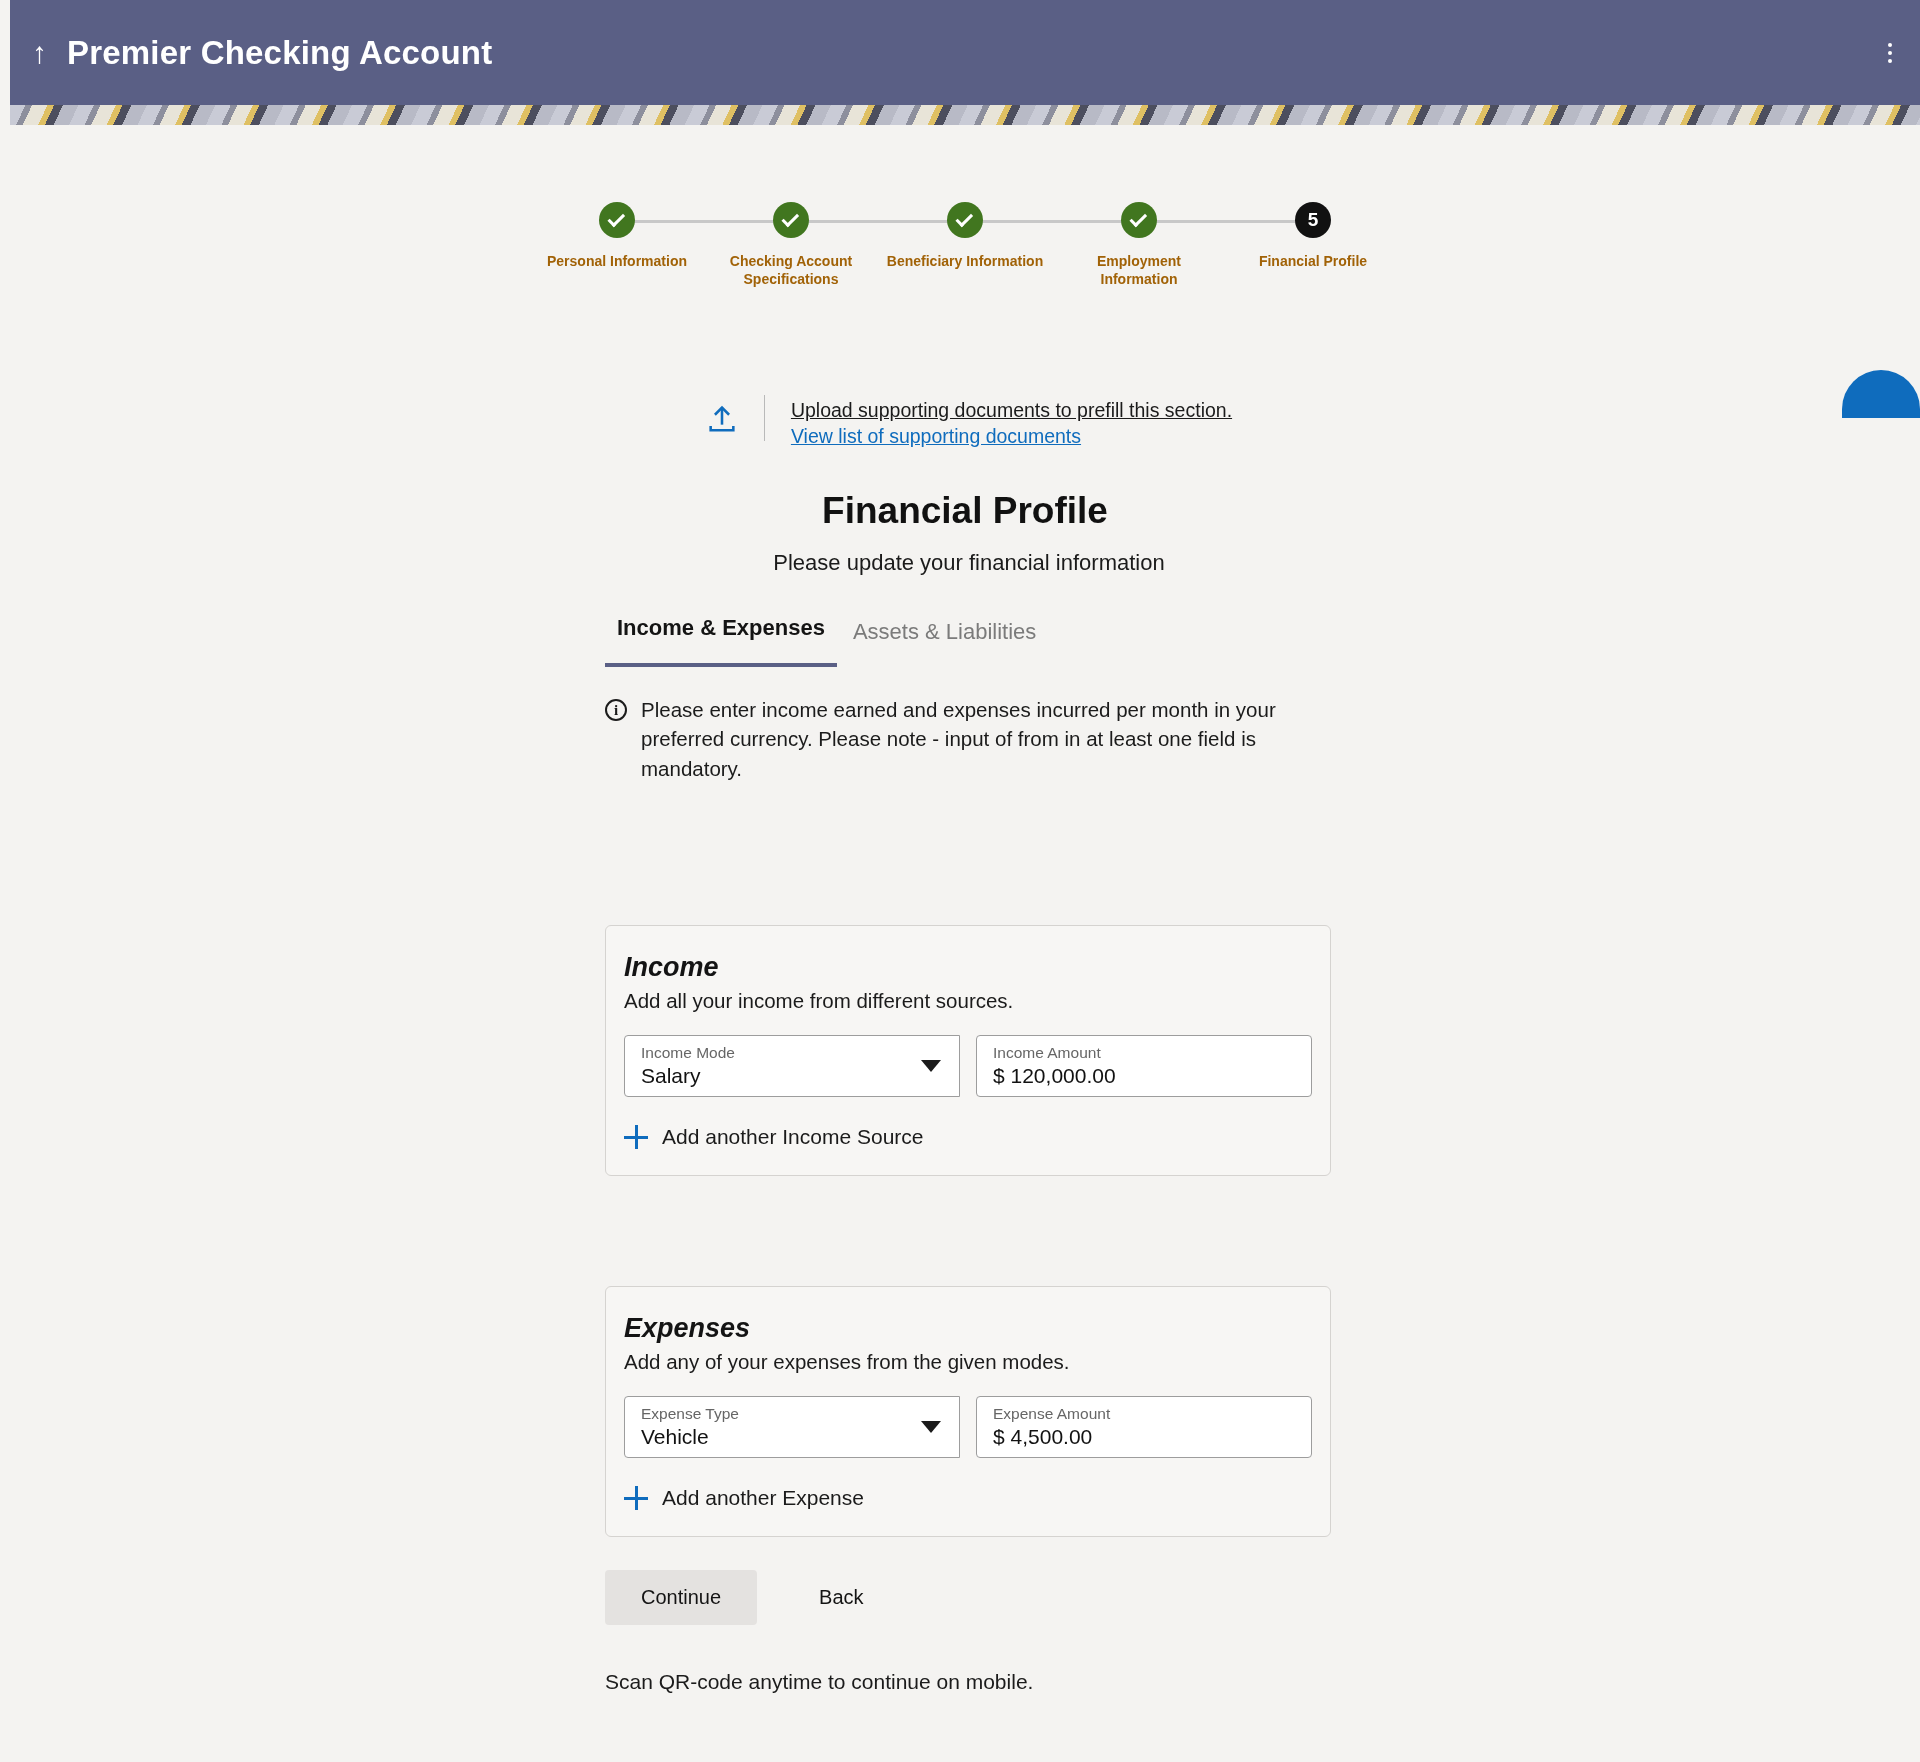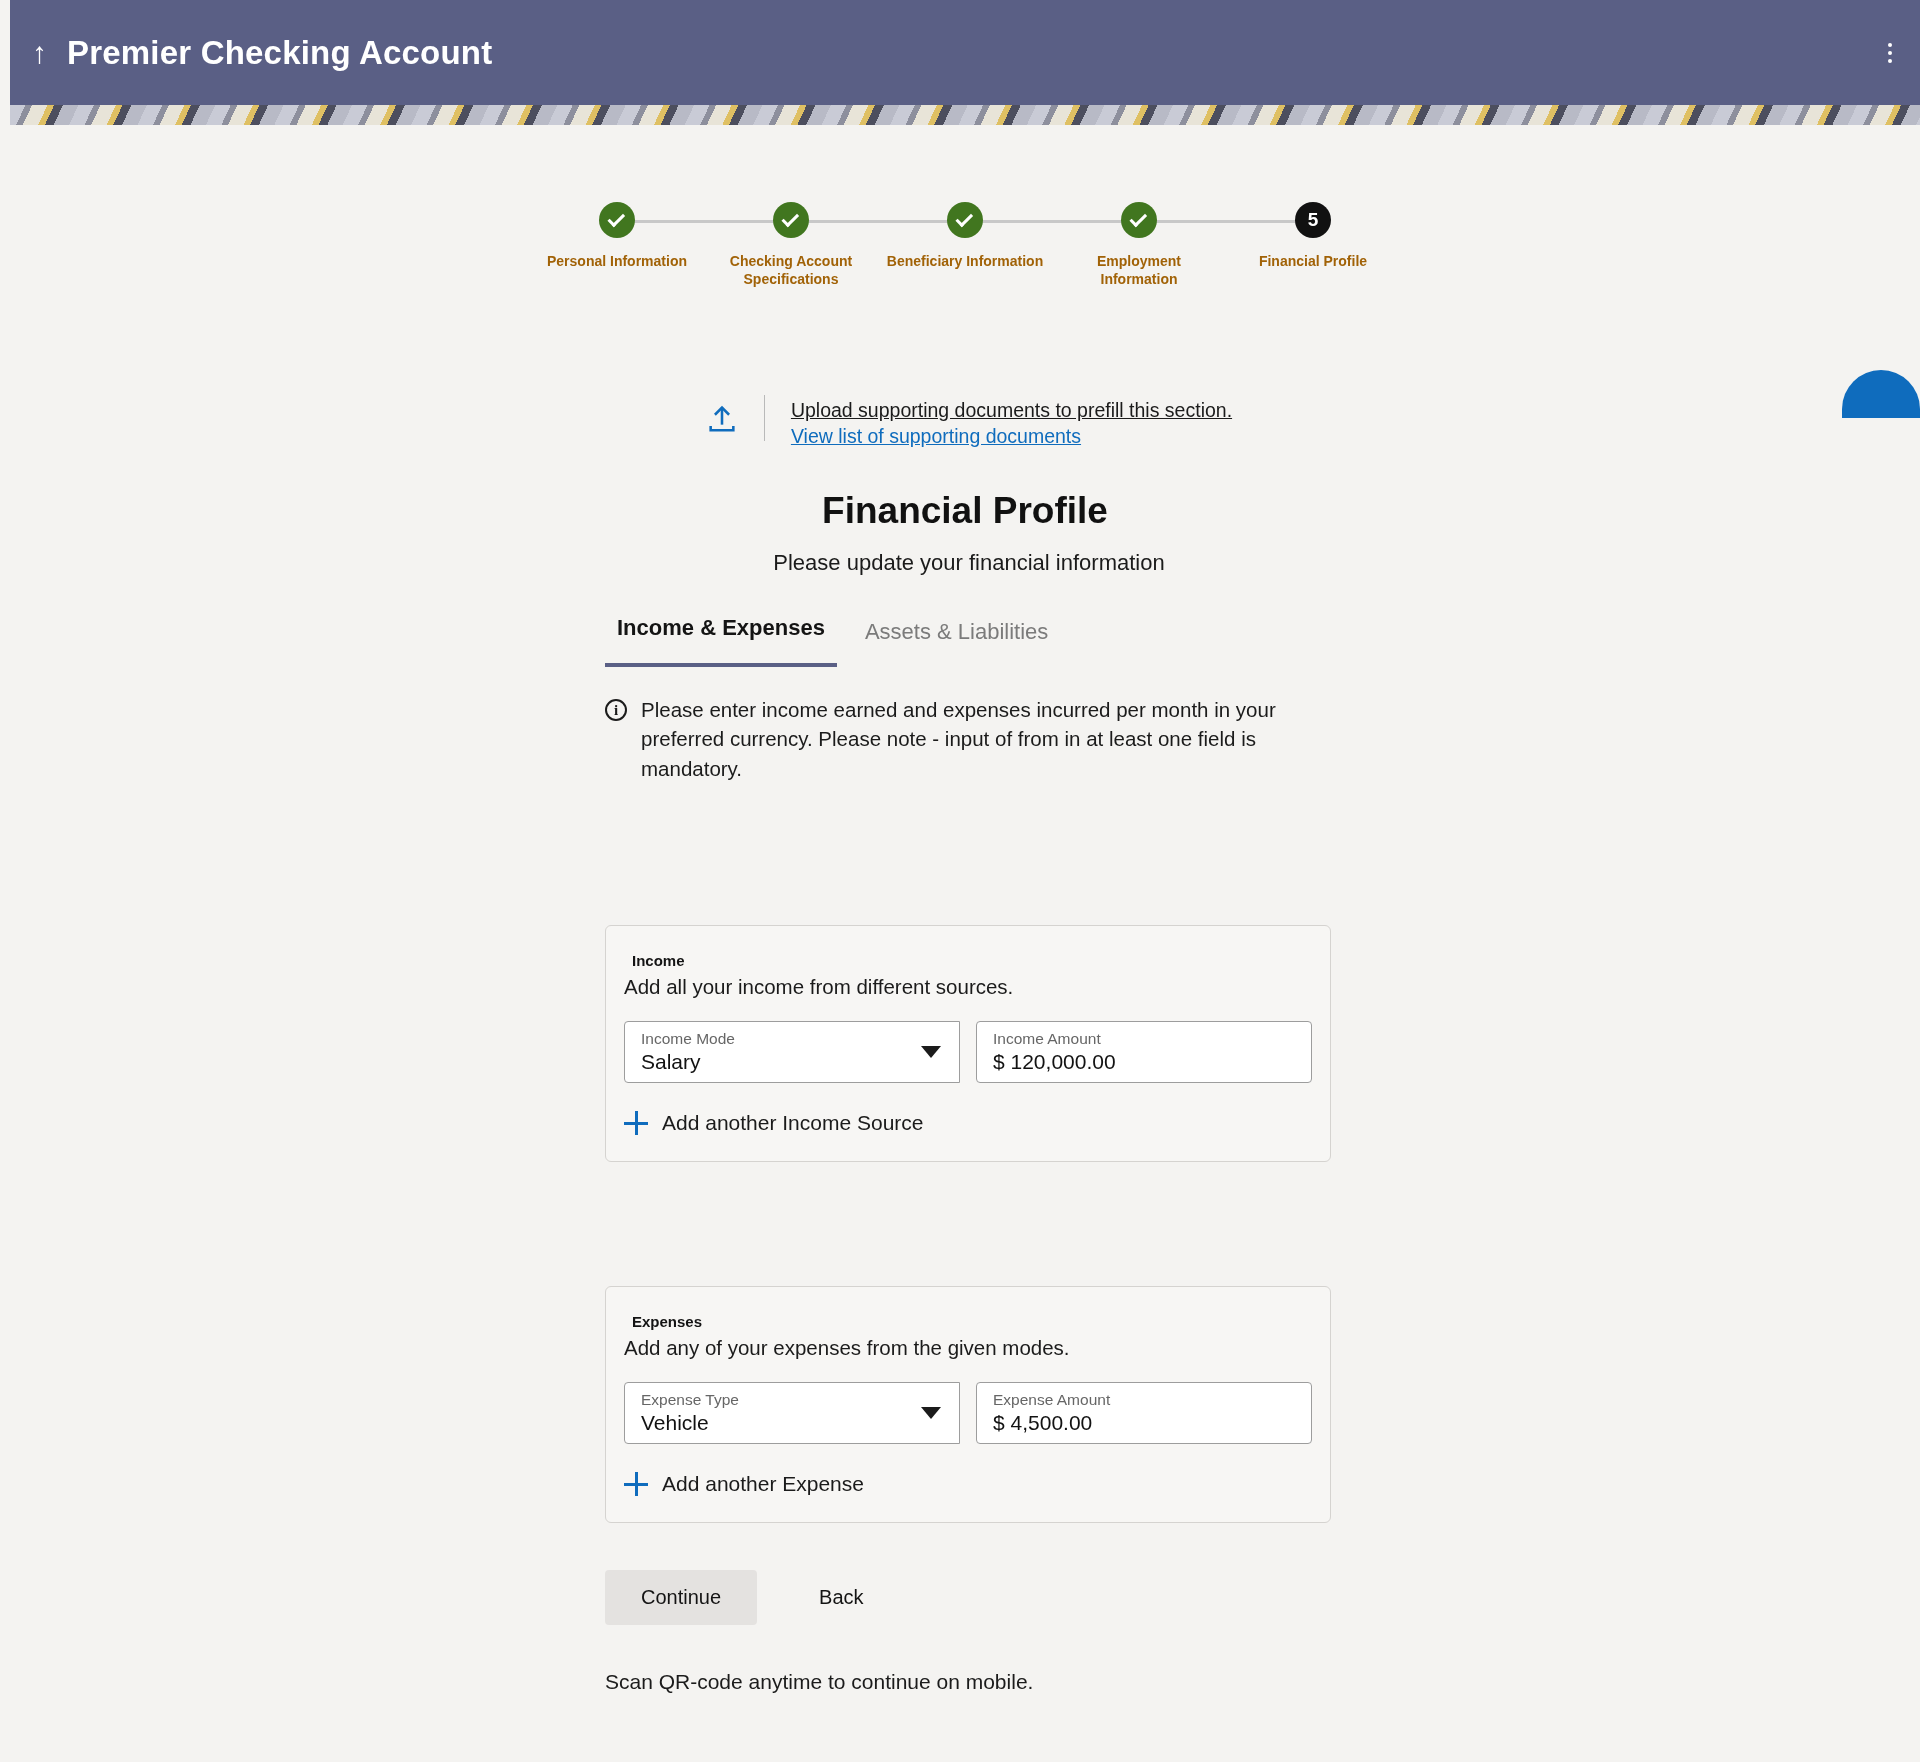--- a/index.html
+++ b/index.html
@@ -124,21 +124,21 @@
     text-align: center; font-size: 37px; font-weight: bold; color: #111;
   }
   .sub {
     position: absolute; top: 425px; left: 4px; width: 100%;
     text-align: center; font-size: 22px; color: #1b1b1b;
   }
 
   
   .tabs {
     position: absolute; top: 490px; left: 595px;
-    display: flex; align-items: flex-end; gap: 16px;
+    display: flex; align-items: flex-end; gap: 4px;
   }
   .tab {
     font-size: 22px; padding: 0 12px 22px 12px; cursor: pointer;
     color: #7b7b7b;
   }
   .tab.active { color: #141414; font-weight: bold; border-bottom: 4px solid #5a5f85; }
 
   
   .note {
     position: absolute; top: 570px; left: 595px;
@@ -154,21 +154,21 @@
   .note p { margin: 0; font-size: 20.5px; color: #1b1b1b; line-height: 1.43; }
 
   
   .card {
     position: absolute; left: 595px; width: 726px;
     background: #f7f6f4; border: 1px solid #d5d3d0; border-radius: 6px;
     padding: 26px 18px 26px 18px;
   }
   #income-card { top: 800px; }
   #expenses-card { top: 1161px; }
-  .card h3 { margin: 0 0 6px 8px; font-size: 15px; color: #141414; }
+  .card h3 { margin: 0 0 6px 0; font-size: 27px; color: #141414; font-style: italic; }
   .card .card-sub { margin: 0 0 22px 0; font-size: 20.5px; color: #1b1b1b; }
 
   .field-row { display: flex; gap: 0; }
   .field {
     height: 62px; background: #ffffff; border: 1px solid #9d9d9d;
     position: relative; display: flex; flex-direction: column;
     justify-content: center; padding: 0 16px;
   }
   .field.select { width: 344px; border-radius: 4px 0 0 4px; cursor: pointer; }
   .field.amount { width: 344px; border-radius: 0 4px 4px 0; border-left: 1px solid #9d9d9d; margin-left: 16px; border-radius: 4px; }

